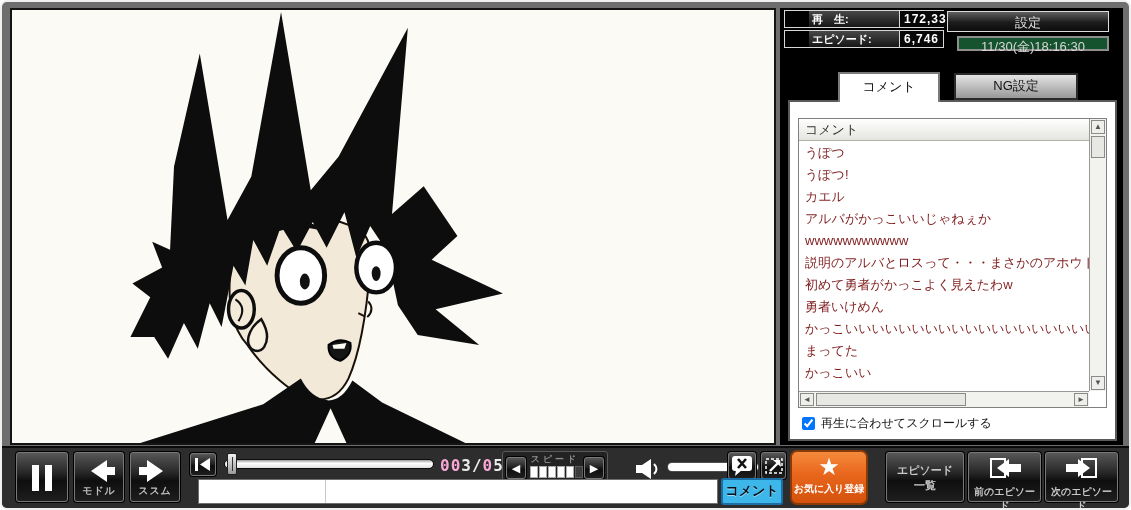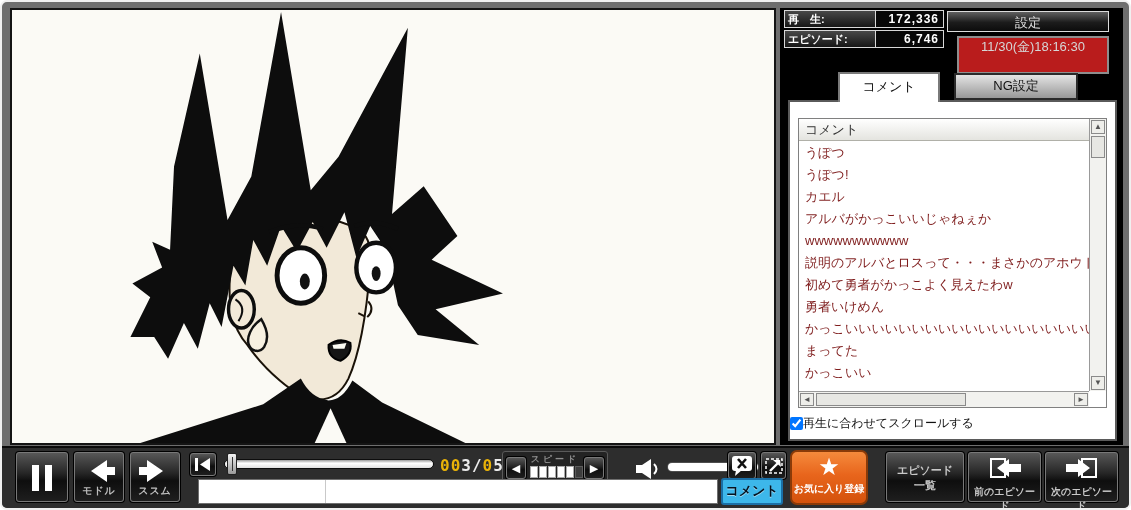--- a/index.html
+++ b/index.html
@@ -6,29 +6,29 @@
   .stage{position:relative;width:1131px;height:510px;box-sizing:border-box;
     font-family:"Liberation Sans","DejaVu Sans",sans-serif;
     background:#6e6e6e;border:2px solid #f0f0f0;border-radius:7px;overflow:hidden;}
   
   .video{position:absolute;left:8px;top:6px;width:766px;height:437px;background:#fbfaf5;
     border:2px solid #141414;box-sizing:border-box;}
   .video svg{display:block;width:100%;height:100%;}
   
   .rpanel{position:absolute;left:778px;top:6px;width:343px;height:437px;background:#000;}
   .stats{position:absolute;left:4px;top:2px;width:160px;}
-  .stat-row{display:flex;height:16px;margin-bottom:2px;border:1px solid #d8d8d8;}
+  .stat-row{display:flex;height:16px;margin-bottom:2px;border:1px solid #d8d8d8;padding-left:24px;}
   .stat-label{flex:0 0 84px;background:linear-gradient(#484848,#161616);color:#fff;
     font-weight:bold;font-size:11px;line-height:16px;padding:0 3px;border-right:1px solid #d8d8d8;}
   .stat-value{flex:1;background:#070707;color:#fff;font-weight:bold;font-size:12px;
     line-height:16px;text-align:right;padding:0 4px;letter-spacing:1px;}
   .settings-btn{position:absolute;right:14px;top:3px;width:162px;height:21px;
     background:linear-gradient(180deg,#606060,#1c1c1c 55%,#0c0c0c);border:1px solid #dcdcdc;
     color:#e0e0e0;font-size:13px;line-height:21px;text-align:center;cursor:pointer;box-sizing:border-box;}
-  .datetime{position:absolute;right:14px;top:28px;width:152px;height:38px;background:#b91c1c;
+  .datetime{position:absolute;right:14px;top:28px;width:152px;height:15px;background:#14532d;
     border:2px solid #8e8e8e;color:#d6d6d6;font-size:13px;line-height:18px;text-align:center;box-sizing:border-box;}
   .tab{position:absolute;text-align:center;font-size:13px;cursor:pointer;box-sizing:border-box;z-index:5;}
   .tab-comment{left:58px;top:64px;width:102px;height:30px;background:#fff;color:#111;
     border:2px solid #7a7a7a;border-bottom:none;line-height:26px;}
   .tab-ng{left:174px;top:65px;width:124px;height:27px;background:linear-gradient(#e4e4e4,#989898);
     color:#111;border:2px solid #2a2a2a;line-height:22px;}
   .cpanel{position:absolute;left:8px;top:92px;width:329px;height:341px;background:#fff;
     border:2px solid #5a5a5a;box-sizing:border-box;}
   .list{position:absolute;left:8px;top:16px;width:309px;height:290px;border:1px solid #808080;
     box-sizing:border-box;background:#fff;overflow:hidden;}
@@ -41,42 +41,42 @@
   .vscroll{position:absolute;right:0;top:0;width:17px;bottom:16px;background:#f2f2ef;border-left:1px solid #999;box-sizing:border-box;}
   .hscroll{position:absolute;left:0;bottom:0;right:17px;height:16px;background:#f2f2ef;border-top:1px solid #999;box-sizing:border-box;}
   .sbtn{position:absolute;background:#eeeeea;border:1px solid #8a8a8a;color:#555;
     font-size:8px;text-align:center;box-sizing:border-box;cursor:pointer;}
   .sbtn.up{left:1px;top:1px;width:14px;height:14px;line-height:12px;}
   .sbtn.dn{left:1px;bottom:1px;width:14px;height:14px;line-height:12px;}
   .sbtn.lf{left:1px;top:1px;width:14px;height:13px;line-height:11px;}
   .sbtn.rt{right:1px;top:1px;width:14px;height:13px;line-height:11px;}
   .vthumb{position:absolute;left:1px;top:17px;width:14px;height:22px;background:#e7e7e3;border:1px solid #8a8a8a;box-sizing:border-box;cursor:pointer;}
   .hthumb{position:absolute;left:17px;top:1px;width:150px;height:13px;background:#e7e7e3;border:1px solid #8a8a8a;box-sizing:border-box;cursor:pointer;}
-  .autoscroll{position:absolute;left:0;bottom:7px;display:flex;align-items:center;gap:0;
+  .autoscroll{position:absolute;left:12px;bottom:7px;display:flex;align-items:center;gap:6px;
     font-size:12px;color:#111;}
   .autoscroll input{width:13px;height:13px;margin:0;}
   
   .bar{position:absolute;left:0;right:0;top:444px;bottom:0;background:#2d2d2d;border-top:2px solid #0a0a0a;}
   .dbtn{position:absolute;background:linear-gradient(180deg,#575757 0%,#262626 42%,#0e0e0e 58%,#1e1e1e 100%);
     border:1px solid #787878;box-shadow:0 0 0 1px #000;border-radius:3px;box-sizing:border-box;
     color:#c4c4c4;text-align:center;cursor:pointer;}
   .btn-label{position:absolute;bottom:3px;left:0;right:0;font-size:10px;font-weight:bold;
     color:#bdbdbd;letter-spacing:1px;}
   .pause-btn{left:14px;top:4px;width:52px;height:50px;}
   .back-btn{left:72px;top:4px;width:50px;height:50px;}
   .fwd-btn{left:128px;top:4px;width:50px;height:50px;}
   .skip-btn{left:188px;top:5px;width:26px;height:23px;}
   .seek{position:absolute;left:222px;top:11px;width:210px;height:10px;
     background:linear-gradient(#9a9a9a,#ffffff 40%,#e0e0e0);border-radius:5px;border:1px solid #0d0d0d;box-sizing:border-box;cursor:pointer;}
   .seek-handle{position:absolute;left:2px;top:-7px;width:10px;height:22px;
     background:linear-gradient(#f2f2f2,#9a9a9a);border:1px solid #222;border-radius:2px;box-sizing:border-box;cursor:grab;}
   .seek-handle::after{content:"";position:absolute;left:4px;top:3px;width:1px;height:14px;background:#333;}
   .counter{position:absolute;left:438px;top:8px;font-family:"DejaVu Sans Mono",monospace;
     font-size:16px;font-weight:bold;color:#ececec;letter-spacing:1px;}
-  .counter .dim{color:#eab308;}
+  .counter .dim{color:#f9a8d4;}
   .speedbox{position:absolute;left:500px;top:3px;width:106px;height:31px;background:#232323;
     border:1px solid #5a5a5a;border-radius:3px;box-sizing:border-box;}
   .sp-label{position:absolute;top:1px;left:0;right:0;text-align:center;font-size:9px;
     color:#8d8d8d;letter-spacing:3px;font-weight:bold;}
   .sp-arrow{width:20px;height:22px;top:5px;font-size:11px;line-height:20px;color:#fff;}
   .sp-left{left:3px;}
   .sp-right{right:3px;}
   .gauge{position:absolute;left:27px;top:14px;display:flex;gap:1px;}
   .seg{width:8px;height:12px;background:#3d3d3d;border:1px solid #5c5c5c;box-sizing:border-box;}
   .seg.on{background:#ffffff;border-color:#aaa;}

